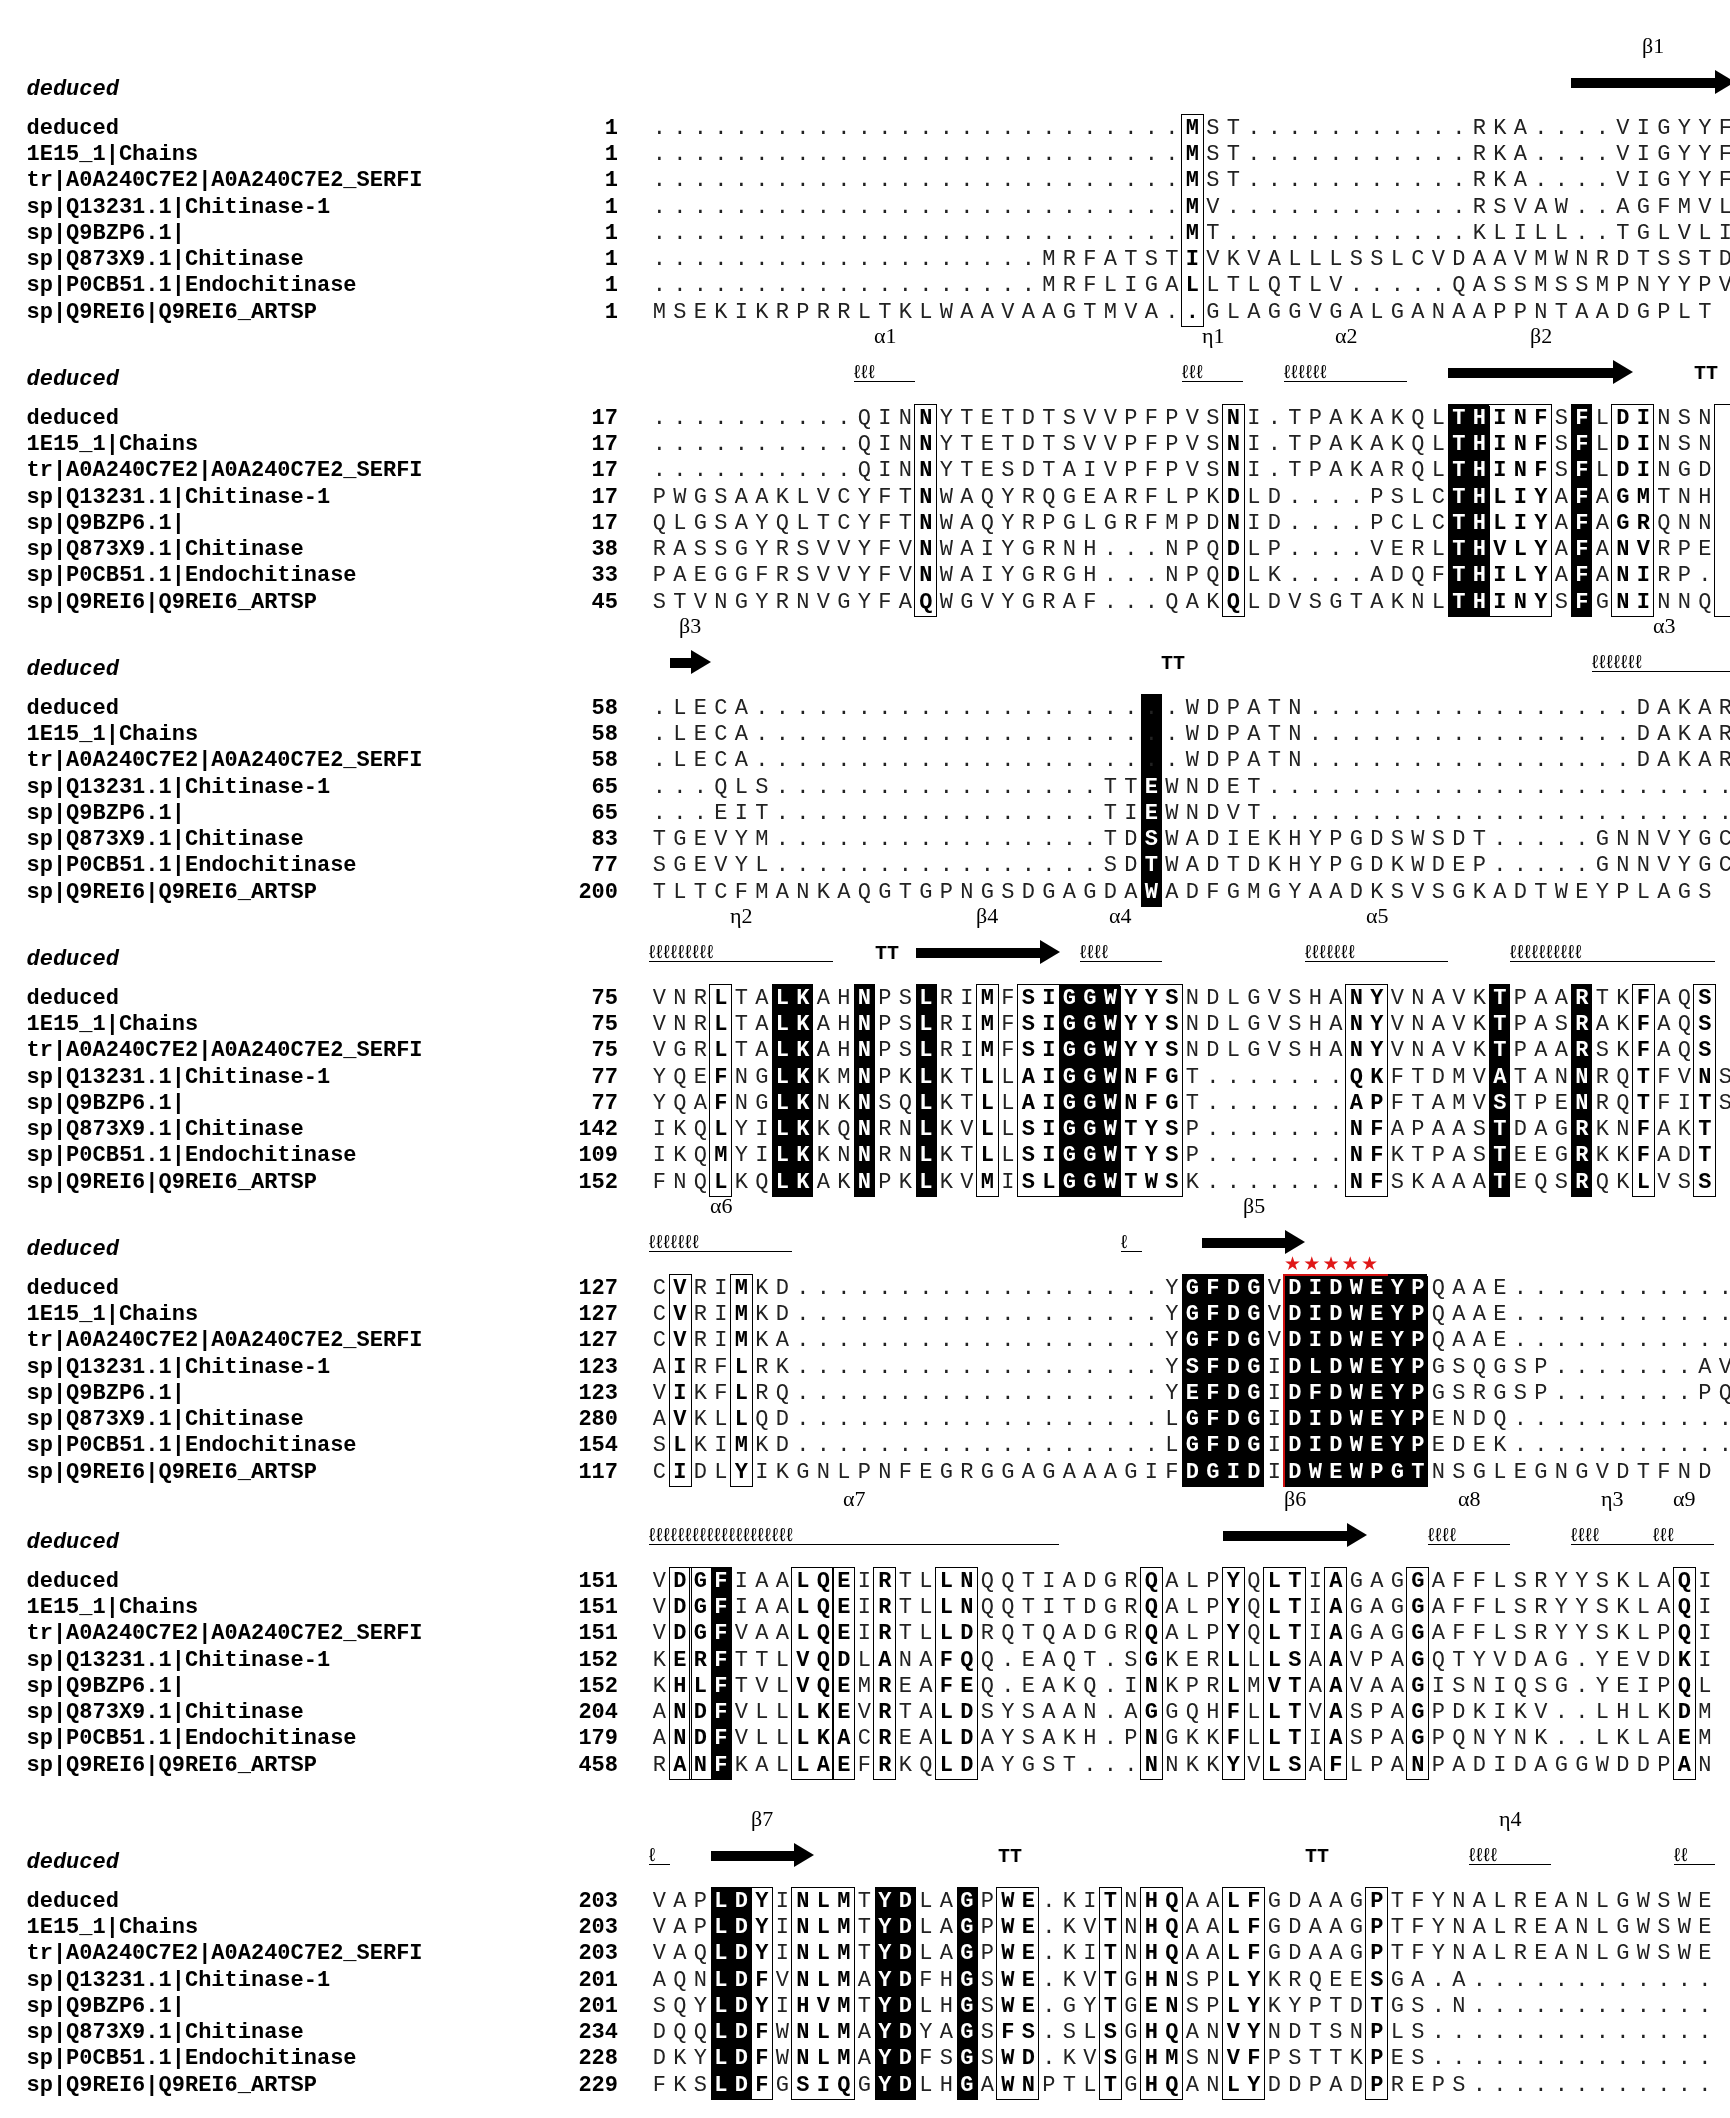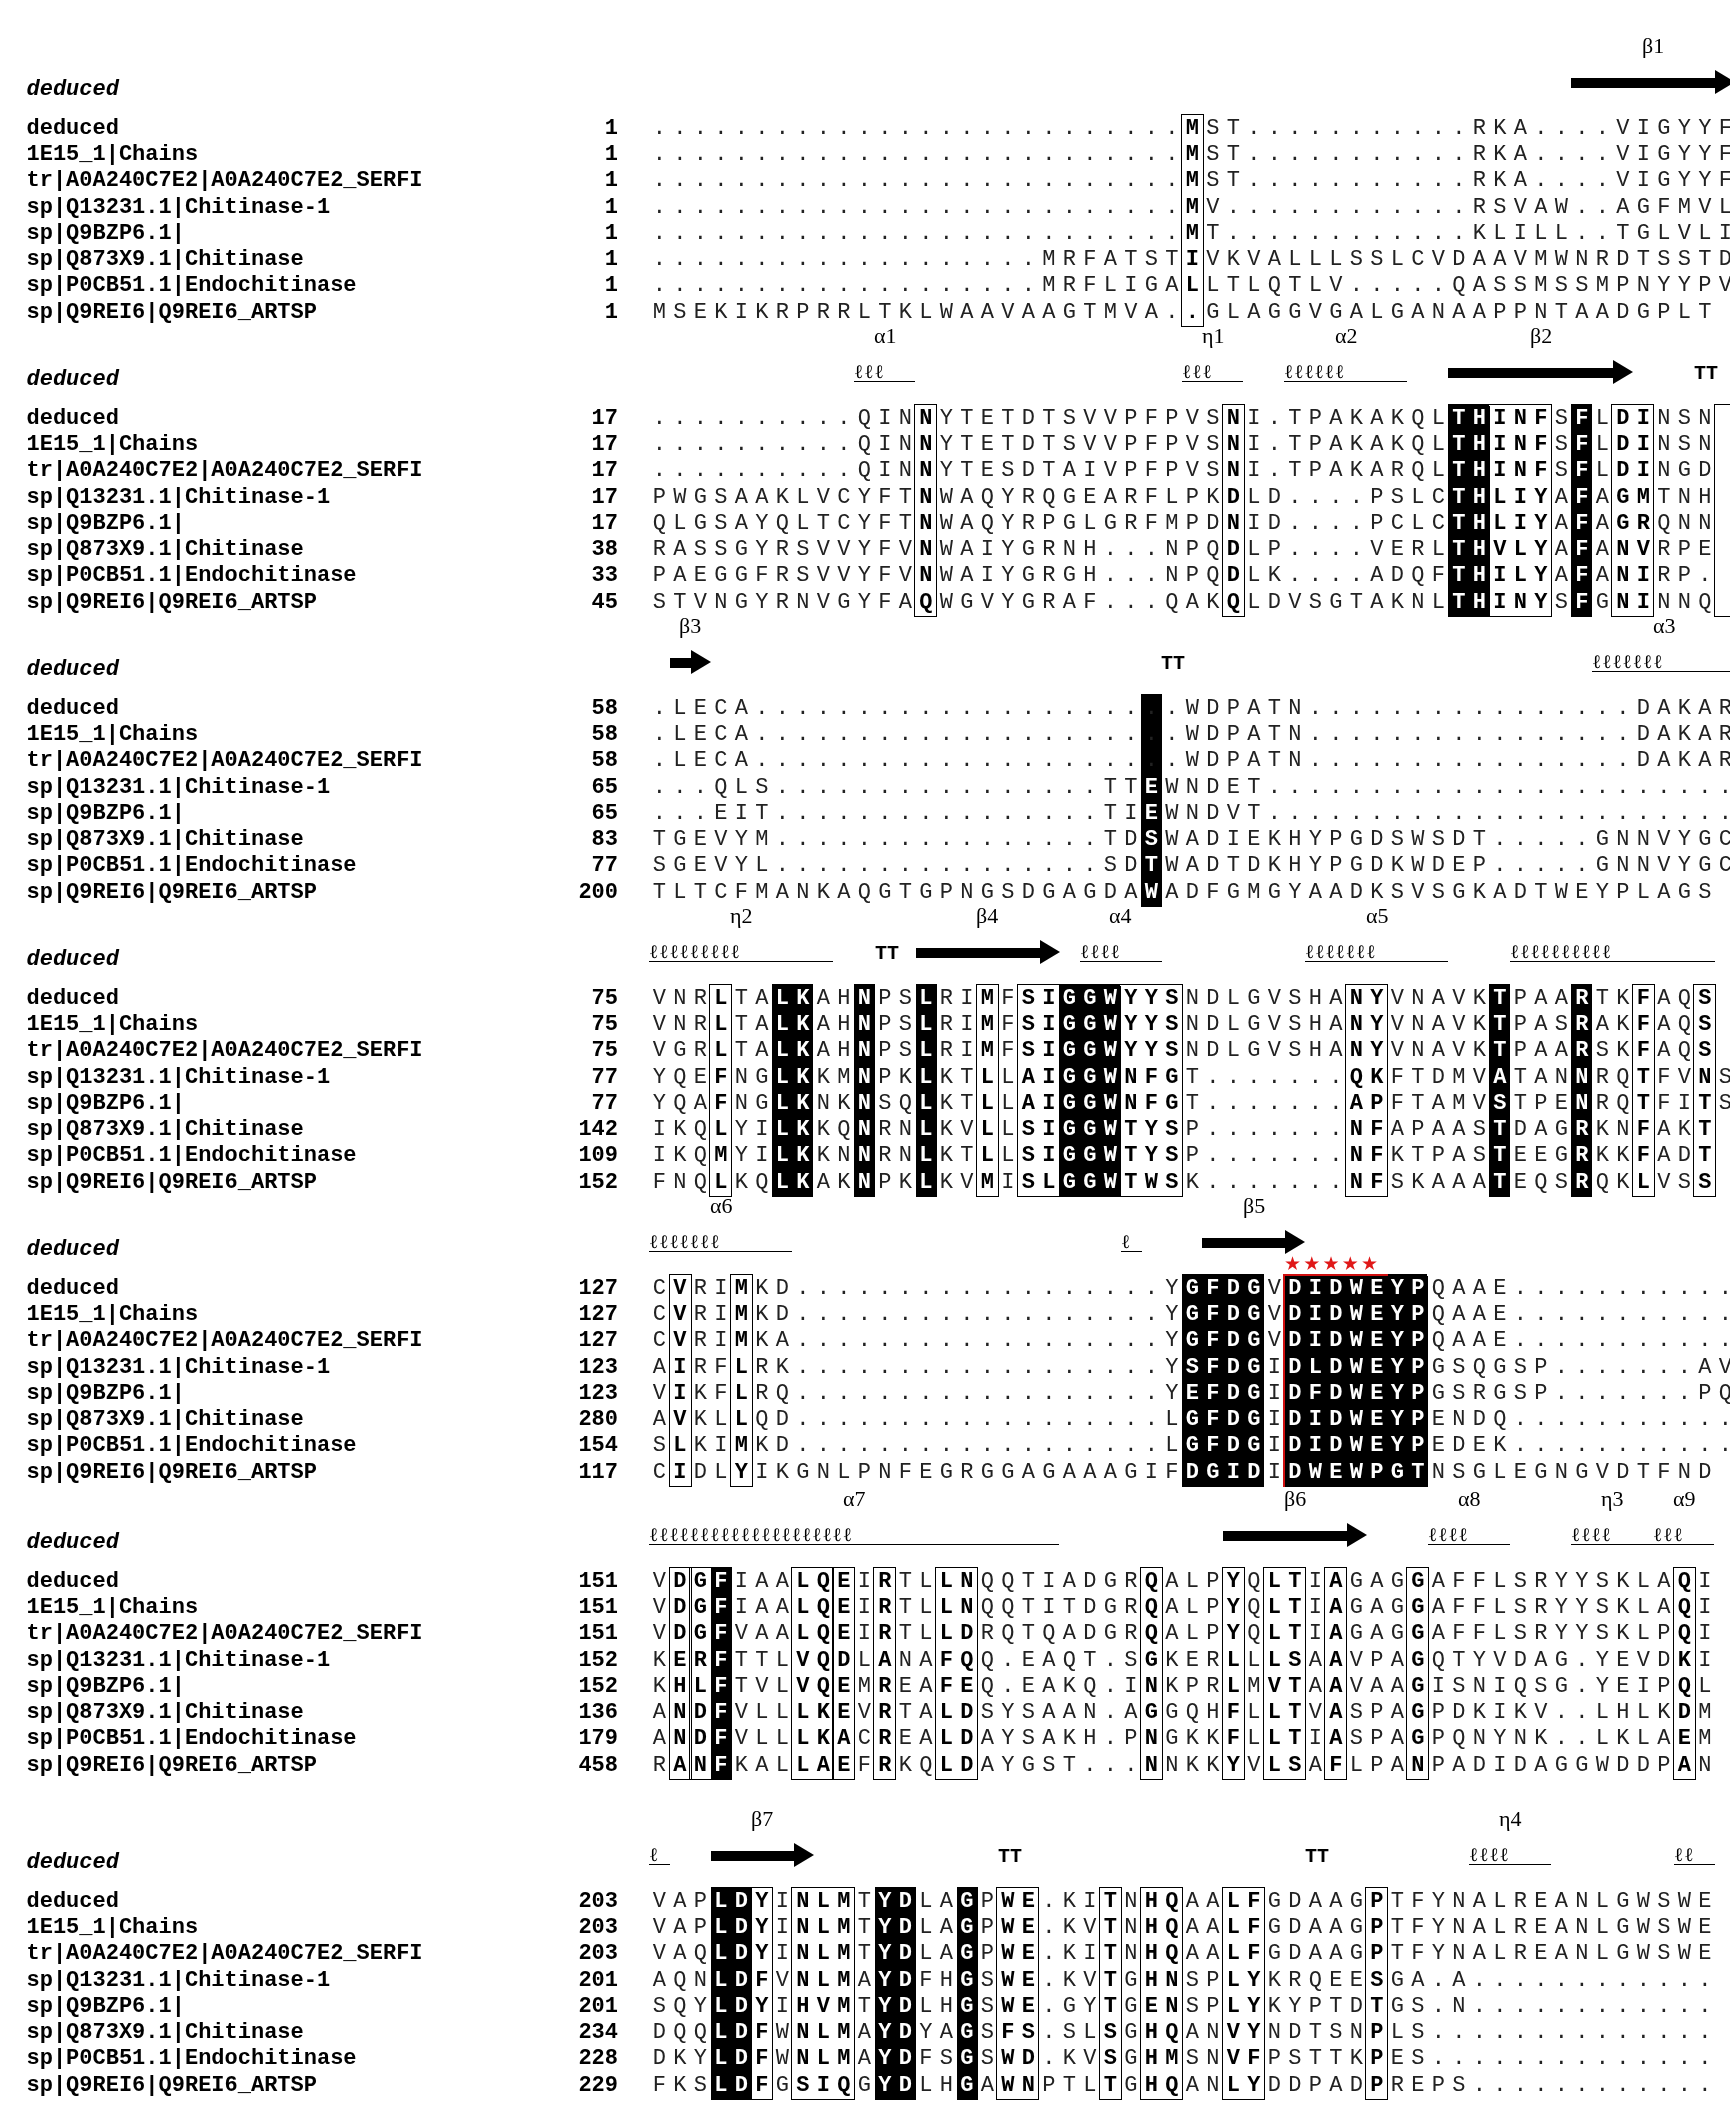--- a/index.html
+++ b/index.html
@@ -10,21 +10,21 @@
   .lbl.italic { font-style: italic; }
   .num { position: absolute; width: 66px; text-align: right; font-family: "Liberation Mono", "DejaVu Sans Mono", monospace; font-weight: bold; font-size: 22px; line-height: 26.5px; color: #000; }
   .seq { position: absolute; font-family: "Liberation Mono", "DejaVu Sans Mono", monospace; font-size: 22px; line-height: 26.5px; white-space: pre; color: #222; letter-spacing: 0px; }
   .seq span.c { display: inline-block; width: 15.4px; text-align: center; position: relative; }
   .seq span.blk { background: #000; color: #fff; font-weight: bold; }
   .seq span.bx { font-weight: bold; color: #000; }
   .ss-label { position: absolute; font-family: "Liberation Serif", "DejaVu Serif", serif; font-size: 22px; color: #000; }
   .tt { position: absolute; font-family: "Liberation Mono", monospace; font-weight: bold; font-size: 20px; color: #000; }
   .arrow { position: absolute; height: 10px; background: #000; }
   .arrow::after { content: ""; position: absolute; right: -19px; top: -7.7px; border-left: 20px solid #000; border-top: 12.7px solid transparent; border-bottom: 12.7px solid transparent; }
-  .helix { position: absolute; font-family: Liberation Serif, serif; font-size: 19px; color: #000; letter-spacing: 1.1px; border-bottom: 1.7px solid #000; line-height: 17.7px; }
+  .helix { position: absolute; font-family: Liberation Sans, sans-serif; font-size: 19px; color: #000; letter-spacing: 1.1px; border-bottom: 1.7px solid #000; line-height: 17.7px; }
   .colbox { position: absolute; border: 1.7px solid #000; box-sizing: border-box; pointer-events: none; }
   .colblk { position: absolute; background: #000; pointer-events: none; }
   .redbox { position: absolute; border: 2.8px solid #d01010; box-sizing: border-box; pointer-events: none; }
   .stars { position: absolute; color: #e01818; font-size: 19px; letter-spacing: 2.2px; font-family: "DejaVu Sans", sans-serif; }
 </style>
 </head>
 <body>
 
 <div id="fig">
     <div class="block" style="top: 33px; height: 298px;">
@@ -255,21 +255,21 @@
       <div class="lbl" style="top: 135px;">tr|A0A240C7E2|A0A240C7E2_SERFI</div>
       <div class="num" style="left: 552px; top: 135px;">151</div>
       <div class="seq" style="left: 649px; top: 135px;"><span class="c" style="width: 20.5px;">V</span><span class="c bx" style="width: 20.5px;">D</span><span class="c bx" style="width: 20.5px;">G</span><span class="c blk" style="width: 20.5px;">F</span><span class="c" style="width: 20.5px;">V</span><span class="c" style="width: 20.5px;">A</span><span class="c" style="width: 20.5px;">A</span><span class="c bx" style="width: 20.5px;">L</span><span class="c bx" style="width: 20.5px;">Q</span><span class="c bx" style="width: 20.5px;">E</span><span class="c" style="width: 20.5px;">I</span><span class="c bx" style="width: 20.5px;">R</span><span class="c" style="width: 20.5px;">T</span><span class="c" style="width: 20.5px;">L</span><span class="c bx" style="width: 20.5px;">L</span><span class="c bx" style="width: 20.5px;">D</span><span class="c" style="width: 20.5px;">R</span><span class="c" style="width: 20.5px;">Q</span><span class="c" style="width: 20.5px;">T</span><span class="c" style="width: 20.5px;">Q</span><span class="c" style="width: 20.5px;">A</span><span class="c" style="width: 20.5px;">D</span><span class="c" style="width: 20.5px;">G</span><span class="c" style="width: 20.5px;">R</span><span class="c bx" style="width: 20.5px;">Q</span><span class="c" style="width: 20.5px;">A</span><span class="c" style="width: 20.5px;">L</span><span class="c" style="width: 20.5px;">P</span><span class="c bx" style="width: 20.5px;">Y</span><span class="c" style="width: 20.5px;">Q</span><span class="c bx" style="width: 20.5px;">L</span><span class="c bx" style="width: 20.5px;">T</span><span class="c" style="width: 20.5px;">I</span><span class="c bx" style="width: 20.5px;">A</span><span class="c" style="width: 20.5px;">G</span><span class="c" style="width: 20.5px;">A</span><span class="c" style="width: 20.5px;">G</span><span class="c bx" style="width: 20.5px;">G</span><span class="c" style="width: 20.5px;">A</span><span class="c" style="width: 20.5px;">F</span><span class="c" style="width: 20.5px;">F</span><span class="c" style="width: 20.5px;">L</span><span class="c" style="width: 20.5px;">S</span><span class="c" style="width: 20.5px;">R</span><span class="c" style="width: 20.5px;">Y</span><span class="c" style="width: 20.5px;">Y</span><span class="c" style="width: 20.5px;">S</span><span class="c" style="width: 20.5px;">K</span><span class="c" style="width: 20.5px;">L</span><span class="c" style="width: 20.5px;">P</span><span class="c bx" style="width: 20.5px;">Q</span><span class="c" style="width: 20.5px;">I</span></div>
       <div class="lbl" style="top: 162px;">sp|Q13231.1|Chitinase-1</div>
       <div class="num" style="left: 552px; top: 162px;">152</div>
       <div class="seq" style="left: 649px; top: 162px;"><span class="c" style="width: 20.5px;">K</span><span class="c bx" style="width: 20.5px;">E</span><span class="c bx" style="width: 20.5px;">R</span><span class="c blk" style="width: 20.5px;">F</span><span class="c" style="width: 20.5px;">T</span><span class="c" style="width: 20.5px;">T</span><span class="c" style="width: 20.5px;">L</span><span class="c bx" style="width: 20.5px;">V</span><span class="c bx" style="width: 20.5px;">Q</span><span class="c bx" style="width: 20.5px;">D</span><span class="c" style="width: 20.5px;">L</span><span class="c bx" style="width: 20.5px;">A</span><span class="c" style="width: 20.5px;">N</span><span class="c" style="width: 20.5px;">A</span><span class="c bx" style="width: 20.5px;">F</span><span class="c bx" style="width: 20.5px;">Q</span><span class="c" style="width: 20.5px;">Q</span><span class="c" style="width: 20.5px;">.</span><span class="c" style="width: 20.5px;">E</span><span class="c" style="width: 20.5px;">A</span><span class="c" style="width: 20.5px;">Q</span><span class="c" style="width: 20.5px;">T</span><span class="c" style="width: 20.5px;">.</span><span class="c" style="width: 20.5px;">S</span><span class="c bx" style="width: 20.5px;">G</span><span class="c" style="width: 20.5px;">K</span><span class="c" style="width: 20.5px;">E</span><span class="c" style="width: 20.5px;">R</span><span class="c bx" style="width: 20.5px;">L</span><span class="c" style="width: 20.5px;">L</span><span class="c bx" style="width: 20.5px;">L</span><span class="c bx" style="width: 20.5px;">S</span><span class="c" style="width: 20.5px;">A</span><span class="c bx" style="width: 20.5px;">A</span><span class="c" style="width: 20.5px;">V</span><span class="c" style="width: 20.5px;">P</span><span class="c" style="width: 20.5px;">A</span><span class="c bx" style="width: 20.5px;">G</span><span class="c" style="width: 20.5px;">Q</span><span class="c" style="width: 20.5px;">T</span><span class="c" style="width: 20.5px;">Y</span><span class="c" style="width: 20.5px;">V</span><span class="c" style="width: 20.5px;">D</span><span class="c" style="width: 20.5px;">A</span><span class="c" style="width: 20.5px;">G</span><span class="c" style="width: 20.5px;">.</span><span class="c" style="width: 20.5px;">Y</span><span class="c" style="width: 20.5px;">E</span><span class="c" style="width: 20.5px;">V</span><span class="c" style="width: 20.5px;">D</span><span class="c bx" style="width: 20.5px;">K</span><span class="c" style="width: 20.5px;">I</span></div>
       <div class="lbl" style="top: 188px;">sp|Q9BZP6.1|</div>
       <div class="num" style="left: 552px; top: 188px;">152</div>
       <div class="seq" style="left: 649px; top: 188px;"><span class="c" style="width: 20.5px;">K</span><span class="c bx" style="width: 20.5px;">H</span><span class="c bx" style="width: 20.5px;">L</span><span class="c blk" style="width: 20.5px;">F</span><span class="c" style="width: 20.5px;">T</span><span class="c" style="width: 20.5px;">V</span><span class="c" style="width: 20.5px;">L</span><span class="c bx" style="width: 20.5px;">V</span><span class="c bx" style="width: 20.5px;">Q</span><span class="c bx" style="width: 20.5px;">E</span><span class="c" style="width: 20.5px;">M</span><span class="c bx" style="width: 20.5px;">R</span><span class="c" style="width: 20.5px;">E</span><span class="c" style="width: 20.5px;">A</span><span class="c bx" style="width: 20.5px;">F</span><span class="c bx" style="width: 20.5px;">E</span><span class="c" style="width: 20.5px;">Q</span><span class="c" style="width: 20.5px;">.</span><span class="c" style="width: 20.5px;">E</span><span class="c" style="width: 20.5px;">A</span><span class="c" style="width: 20.5px;">K</span><span class="c" style="width: 20.5px;">Q</span><span class="c" style="width: 20.5px;">.</span><span class="c" style="width: 20.5px;">I</span><span class="c bx" style="width: 20.5px;">N</span><span class="c" style="width: 20.5px;">K</span><span class="c" style="width: 20.5px;">P</span><span class="c" style="width: 20.5px;">R</span><span class="c bx" style="width: 20.5px;">L</span><span class="c" style="width: 20.5px;">M</span><span class="c bx" style="width: 20.5px;">V</span><span class="c bx" style="width: 20.5px;">T</span><span class="c" style="width: 20.5px;">A</span><span class="c bx" style="width: 20.5px;">A</span><span class="c" style="width: 20.5px;">V</span><span class="c" style="width: 20.5px;">A</span><span class="c" style="width: 20.5px;">A</span><span class="c bx" style="width: 20.5px;">G</span><span class="c" style="width: 20.5px;">I</span><span class="c" style="width: 20.5px;">S</span><span class="c" style="width: 20.5px;">N</span><span class="c" style="width: 20.5px;">I</span><span class="c" style="width: 20.5px;">Q</span><span class="c" style="width: 20.5px;">S</span><span class="c" style="width: 20.5px;">G</span><span class="c" style="width: 20.5px;">.</span><span class="c" style="width: 20.5px;">Y</span><span class="c" style="width: 20.5px;">E</span><span class="c" style="width: 20.5px;">I</span><span class="c" style="width: 20.5px;">P</span><span class="c bx" style="width: 20.5px;">Q</span><span class="c" style="width: 20.5px;">L</span></div>
       <div class="lbl" style="top: 214px;">sp|Q873X9.1|Chitinase</div>
-      <div class="num" style="left: 552px; top: 214px;">136</div>
+      <div class="num" style="left: 552px; top: 214px;">204</div>
       <div class="seq" style="left: 649px; top: 214px;"><span class="c" style="width: 20.5px;">A</span><span class="c bx" style="width: 20.5px;">N</span><span class="c bx" style="width: 20.5px;">D</span><span class="c blk" style="width: 20.5px;">F</span><span class="c" style="width: 20.5px;">V</span><span class="c" style="width: 20.5px;">L</span><span class="c" style="width: 20.5px;">L</span><span class="c bx" style="width: 20.5px;">L</span><span class="c bx" style="width: 20.5px;">K</span><span class="c bx" style="width: 20.5px;">E</span><span class="c" style="width: 20.5px;">V</span><span class="c bx" style="width: 20.5px;">R</span><span class="c" style="width: 20.5px;">T</span><span class="c" style="width: 20.5px;">A</span><span class="c bx" style="width: 20.5px;">L</span><span class="c bx" style="width: 20.5px;">D</span><span class="c" style="width: 20.5px;">S</span><span class="c" style="width: 20.5px;">Y</span><span class="c" style="width: 20.5px;">S</span><span class="c" style="width: 20.5px;">A</span><span class="c" style="width: 20.5px;">A</span><span class="c" style="width: 20.5px;">N</span><span class="c" style="width: 20.5px;">.</span><span class="c" style="width: 20.5px;">A</span><span class="c bx" style="width: 20.5px;">G</span><span class="c" style="width: 20.5px;">G</span><span class="c" style="width: 20.5px;">Q</span><span class="c" style="width: 20.5px;">H</span><span class="c bx" style="width: 20.5px;">F</span><span class="c" style="width: 20.5px;">L</span><span class="c bx" style="width: 20.5px;">L</span><span class="c bx" style="width: 20.5px;">T</span><span class="c" style="width: 20.5px;">V</span><span class="c bx" style="width: 20.5px;">A</span><span class="c" style="width: 20.5px;">S</span><span class="c" style="width: 20.5px;">P</span><span class="c" style="width: 20.5px;">A</span><span class="c bx" style="width: 20.5px;">G</span><span class="c" style="width: 20.5px;">P</span><span class="c" style="width: 20.5px;">D</span><span class="c" style="width: 20.5px;">K</span><span class="c" style="width: 20.5px;">I</span><span class="c" style="width: 20.5px;">K</span><span class="c" style="width: 20.5px;">V</span><span class="c" style="width: 20.5px;">.</span><span class="c" style="width: 20.5px;">.</span><span class="c" style="width: 20.5px;">L</span><span class="c" style="width: 20.5px;">H</span><span class="c" style="width: 20.5px;">L</span><span class="c" style="width: 20.5px;">K</span><span class="c bx" style="width: 20.5px;">D</span><span class="c" style="width: 20.5px;">M</span></div>
       <div class="lbl" style="top: 240px;">sp|P0CB51.1|Endochitinase</div>
       <div class="num" style="left: 552px; top: 240px;">179</div>
       <div class="seq" style="left: 649px; top: 240px;"><span class="c" style="width: 20.5px;">A</span><span class="c bx" style="width: 20.5px;">N</span><span class="c bx" style="width: 20.5px;">D</span><span class="c blk" style="width: 20.5px;">F</span><span class="c" style="width: 20.5px;">V</span><span class="c" style="width: 20.5px;">L</span><span class="c" style="width: 20.5px;">L</span><span class="c bx" style="width: 20.5px;">L</span><span class="c bx" style="width: 20.5px;">K</span><span class="c bx" style="width: 20.5px;">A</span><span class="c" style="width: 20.5px;">C</span><span class="c bx" style="width: 20.5px;">R</span><span class="c" style="width: 20.5px;">E</span><span class="c" style="width: 20.5px;">A</span><span class="c bx" style="width: 20.5px;">L</span><span class="c bx" style="width: 20.5px;">D</span><span class="c" style="width: 20.5px;">A</span><span class="c" style="width: 20.5px;">Y</span><span class="c" style="width: 20.5px;">S</span><span class="c" style="width: 20.5px;">A</span><span class="c" style="width: 20.5px;">K</span><span class="c" style="width: 20.5px;">H</span><span class="c" style="width: 20.5px;">.</span><span class="c" style="width: 20.5px;">P</span><span class="c bx" style="width: 20.5px;">N</span><span class="c" style="width: 20.5px;">G</span><span class="c" style="width: 20.5px;">K</span><span class="c" style="width: 20.5px;">K</span><span class="c bx" style="width: 20.5px;">F</span><span class="c" style="width: 20.5px;">L</span><span class="c bx" style="width: 20.5px;">L</span><span class="c bx" style="width: 20.5px;">T</span><span class="c" style="width: 20.5px;">I</span><span class="c bx" style="width: 20.5px;">A</span><span class="c" style="width: 20.5px;">S</span><span class="c" style="width: 20.5px;">P</span><span class="c" style="width: 20.5px;">A</span><span class="c bx" style="width: 20.5px;">G</span><span class="c" style="width: 20.5px;">P</span><span class="c" style="width: 20.5px;">Q</span><span class="c" style="width: 20.5px;">N</span><span class="c" style="width: 20.5px;">Y</span><span class="c" style="width: 20.5px;">N</span><span class="c" style="width: 20.5px;">K</span><span class="c" style="width: 20.5px;">.</span><span class="c" style="width: 20.5px;">.</span><span class="c" style="width: 20.5px;">L</span><span class="c" style="width: 20.5px;">K</span><span class="c" style="width: 20.5px;">L</span><span class="c" style="width: 20.5px;">A</span><span class="c bx" style="width: 20.5px;">E</span><span class="c" style="width: 20.5px;">M</span></div>
       <div class="lbl" style="top: 267px;">sp|Q9REI6|Q9REI6_ARTSP</div>
       <div class="num" style="left: 552px; top: 267px;">458</div>
       <div class="seq" style="left: 649px; top: 267px;"><span class="c" style="width: 20.5px;">R</span><span class="c bx" style="width: 20.5px;">A</span><span class="c bx" style="width: 20.5px;">N</span><span class="c blk" style="width: 20.5px;">F</span><span class="c" style="width: 20.5px;">K</span><span class="c" style="width: 20.5px;">A</span><span class="c" style="width: 20.5px;">L</span><span class="c bx" style="width: 20.5px;">L</span><span class="c bx" style="width: 20.5px;">A</span><span class="c bx" style="width: 20.5px;">E</span><span class="c" style="width: 20.5px;">F</span><span class="c bx" style="width: 20.5px;">R</span><span class="c" style="width: 20.5px;">K</span><span class="c" style="width: 20.5px;">Q</span><span class="c bx" style="width: 20.5px;">L</span><span class="c bx" style="width: 20.5px;">D</span><span class="c" style="width: 20.5px;">A</span><span class="c" style="width: 20.5px;">Y</span><span class="c" style="width: 20.5px;">G</span><span class="c" style="width: 20.5px;">S</span><span class="c" style="width: 20.5px;">T</span><span class="c" style="width: 20.5px;">.</span><span class="c" style="width: 20.5px;">.</span><span class="c" style="width: 20.5px;">.</span><span class="c bx" style="width: 20.5px;">N</span><span class="c" style="width: 20.5px;">N</span><span class="c" style="width: 20.5px;">K</span><span class="c" style="width: 20.5px;">K</span><span class="c bx" style="width: 20.5px;">Y</span><span class="c" style="width: 20.5px;">V</span><span class="c bx" style="width: 20.5px;">L</span><span class="c bx" style="width: 20.5px;">S</span><span class="c" style="width: 20.5px;">A</span><span class="c bx" style="width: 20.5px;">F</span><span class="c" style="width: 20.5px;">L</span><span class="c" style="width: 20.5px;">P</span><span class="c" style="width: 20.5px;">A</span><span class="c bx" style="width: 20.5px;">N</span><span class="c" style="width: 20.5px;">P</span><span class="c" style="width: 20.5px;">A</span><span class="c" style="width: 20.5px;">D</span><span class="c" style="width: 20.5px;">I</span><span class="c" style="width: 20.5px;">D</span><span class="c" style="width: 20.5px;">A</span><span class="c" style="width: 20.5px;">G</span><span class="c" style="width: 20.5px;">G</span><span class="c" style="width: 20.5px;">W</span><span class="c" style="width: 20.5px;">D</span><span class="c" style="width: 20.5px;">D</span><span class="c" style="width: 20.5px;">P</span><span class="c bx" style="width: 20.5px;">A</span><span class="c" style="width: 20.5px;">N</span></div>
     </div>
     <div class="block" style="top: 1806px; height: 298px;">
       <div class="lbl italic" style="top: 44px;">deduced</div>

